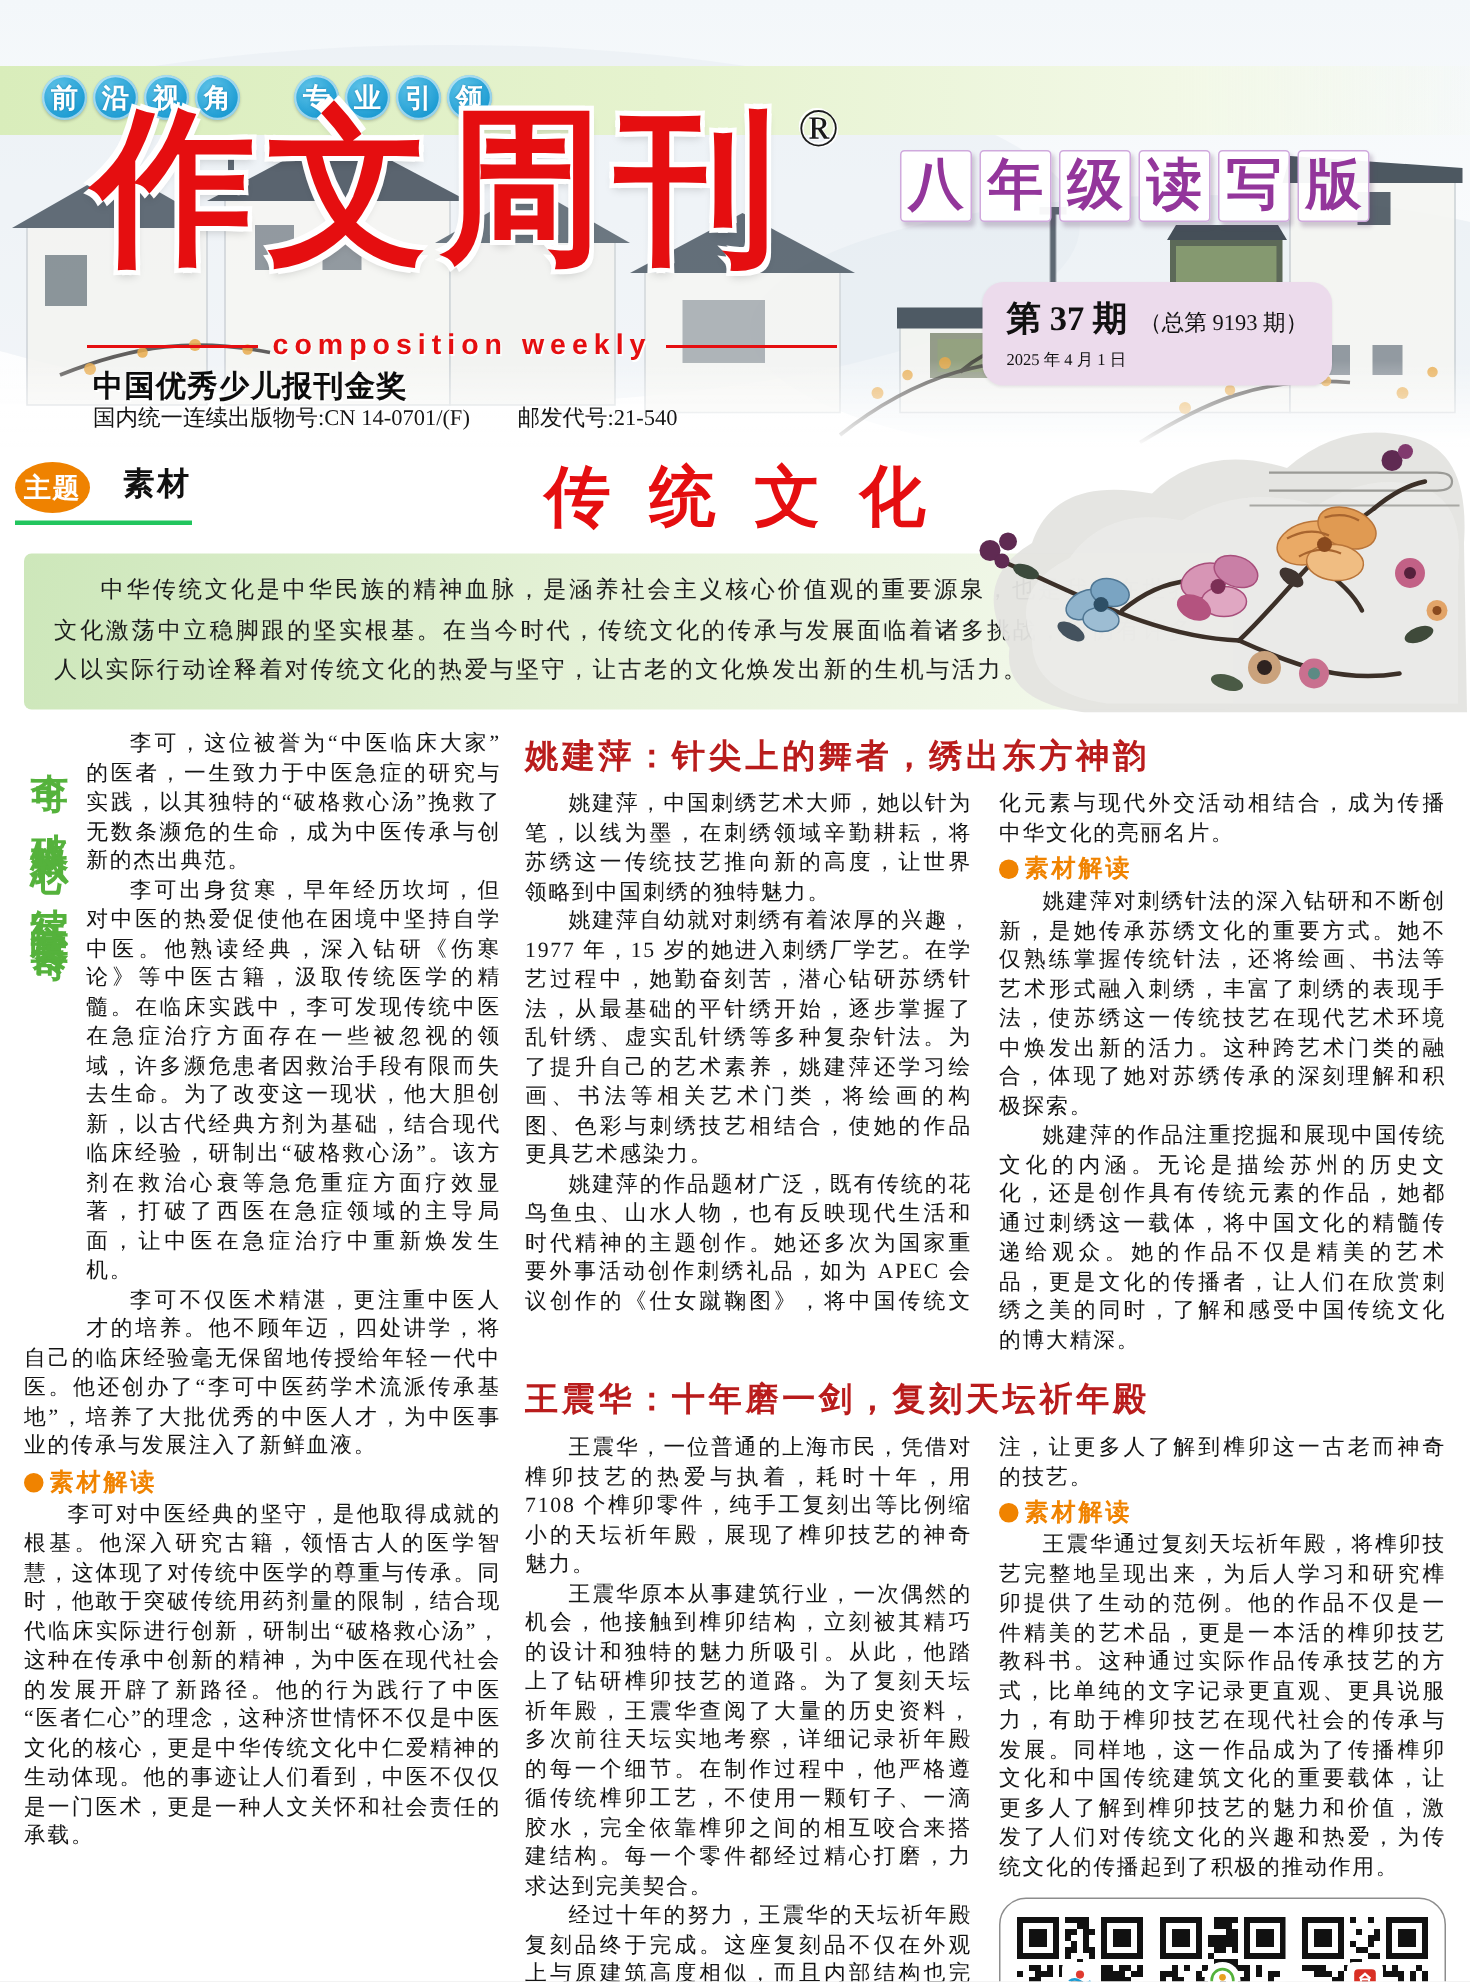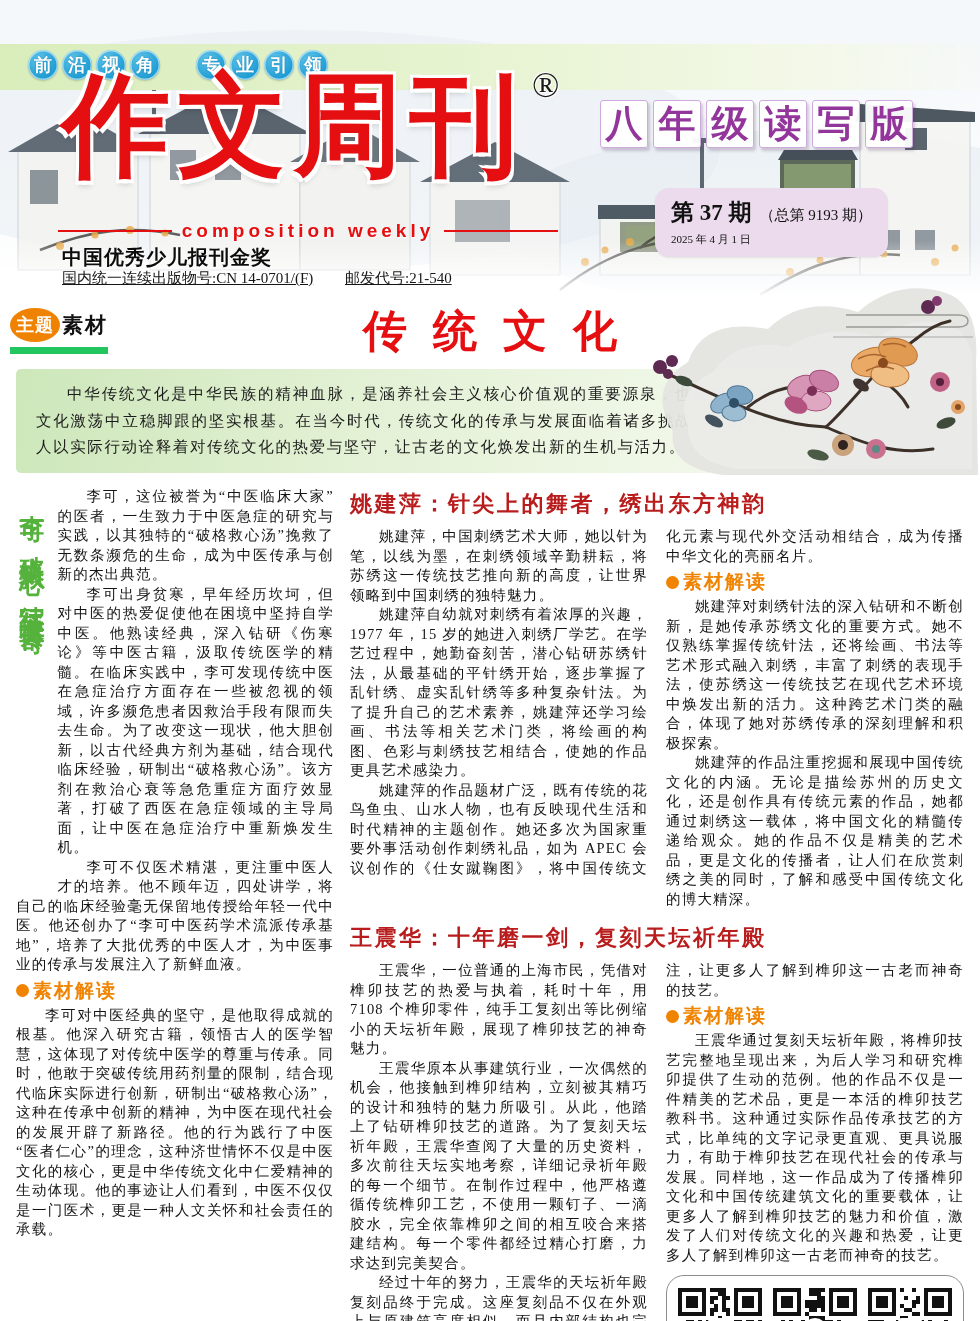--- a/index.html
+++ b/index.html
@@ -27,53 +27,53 @@
     transform:scaleY(1.04); }
   .reg-mark { display:inline-block; vertical-align:top; font-size:36px; color:#1a1a1a; margin-left:6px; margin-top:2px;
     text-shadow:1px 1px 0 #fff,-1px -1px 0 #fff; }
   .en-row { position:absolute; top:220px; left:58px; width:500px; z-index:2; display:flex; align-items:center; gap:10px; }
   .en-row .line { flex:1; height:0; border-top:2.5px solid #e50e10; }
   .en-text { color:#e50e10; font-weight:bold; font-size:19px; letter-spacing:4px;
     font-family:"Liberation Sans","DejaVu Sans",sans-serif; text-shadow:1px 1px 0 #fff; }
   .award { position:absolute; top:244px; left:62px; z-index:2; font-size:20px; font-weight:900; color:#0c0c0c;
     letter-spacing:1px; text-shadow:1px 1px 0 #fff; }
   .issn { position:absolute; top:269px; left:62px; z-index:2; font-size:15px; color:#151515; text-shadow:1px 1px 0 #fff; }
-  .issn span { margin-right:28px;text-decoration:underline; }
+  .issn span { margin-right:28px; }
 
   .edition { position:absolute; top:100px; left:600px; z-index:2; display:flex; gap:5px; }
   .edition-cell { width:48px; height:48px; background:rgba(255,255,255,.95); border:1.5px solid #d0a9dd; border-radius:3px;
     box-shadow:2px 3px 3px rgba(90,60,100,.25); color:#93369b; font-weight:900; font-size:37px; line-height:46px;
     text-align:center; font-family:"Liberation Serif","DejaVu Serif",serif; }
   .issue-box { position:absolute; top:188px; left:655px; z-index:2; background:#ecdbec; border-radius:14px;
     padding:9px 16px 10px; color:#111; box-shadow:0 1px 2px rgba(0,0,0,.08); }
   .issue-line1 { font-size:15px; white-space:nowrap; }
   .issue-no { font-size:23px; font-weight:900; margin-right:8px; }
   .issue-date { font-size:11px; margin-top:4px; }
 
   
   .theme-band { position:relative; padding:6px 16px 0; z-index:3; }
-  .theme-badge { position:absolute; left:10px; top:10px; display:flex; align-items:center; padding-bottom:5px;
-    border-bottom:7px solid #22c55e; }
+  .theme-badge { position:absolute; left:10px; top:10px; display:flex; align-items:flex-start; padding-bottom:5px;
+    border-bottom:3px solid #22c55e;gap:20px; }
   .tb-oval { background:#ef8200; color:#fff; font-weight:bold; font-size:18px; letter-spacing:1px;
     padding:8px 6px; border-radius:50%; line-height:1; }
   .tb-rest { font-size:21px; font-weight:900; color:#111; margin-left:2px; letter-spacing:2px; }
   .theme-title { text-align:center; color:#e50e10; font-size:44px; font-weight:900; letter-spacing:26px;
     padding-left:26px; line-height:1.25; }
   .intro-wrap { position:relative; margin-top:10px; height:108px; }
   .intro-box { width:806px; height:104px; border-radius:5px; padding:12px 26px 12px 20px;
     background:linear-gradient(100deg,#cde7ba 0%,#e4f1d6 45%,#f6faf0 100%); }
   .intro-text { font-size:15.5px; line-height:26.5px; letter-spacing:1.6px; text-indent:2em; text-align:justify; color:#1c1c1c; }
   .flower-art { position:absolute; right:-16px; top:-92px; width:352px; height:198px; z-index:4; pointer-events:none; }
 
   
   .content { position:relative; display:flex; gap:16px; padding:10px 16px 0; z-index:2; }
   p.body-p { font-size:14.5px; line-height:19.5px; letter-spacing:1.2px; text-indent:2em; text-align:justify; color:#141414; }
   .analysis-head { display:flex; align-items:center; gap:4px; margin:3px 0 2px; }
   .analysis-dot { width:13px; height:13px; border-radius:50%; background:#f08300; flex:none; }
-  .analysis-label { color:#f08300; font-weight:900; font-size:19px; letter-spacing:2px;
+  .analysis-label { color:#f08300; font-weight:900; font-size:16px; letter-spacing:2px;
     font-family:Liberation Sans, sans-serif; }
 
   .col-left { width:318px; flex:none; }
   .v-title { float:left; writing-mode:vertical-rl; text-orientation:upright; height:392px; margin:8px 12px 4px 2px;
     color:#55b23c; font-weight:900; font-size:25px; line-height:1.1; letter-spacing:5px; }
   .col-right { flex:1; min-width:0; }
   .art-title { text-align:left; color:#b91c1c; font-size:22px; font-weight:900; letter-spacing:2.5px; margin:2px 0 8px; }
   .art-block { margin-bottom:14px; }
   .twocol { column-count:2; column-gap:18px; }
 
@@ -330,21 +330,21 @@
       <section class="art-block">
         <h2 class="art-title">王震华：十年磨一剑，复刻天坛祈年殿</h2>
         <div class="twocol">
           <p class="body-p">王震华，一位普通的上海市民，凭借对榫卯技艺的热爱与执着，耗时十年，用 7108 个榫卯零件，纯手工复刻出等比例缩小的天坛祈年殿，展现了榫卯技艺的神奇魅力。</p>
           <p class="body-p">王震华原本从事建筑行业，一次偶然的机会，他接触到榫卯结构，立刻被其精巧的设计和独特的魅力所吸引。从此，他踏上了钻研榫卯技艺的道路。为了复刻天坛祈年殿，王震华查阅了大量的历史资料，多次前往天坛实地考察，详细记录祈年殿的每一个细节。在制作过程中，他严格遵循传统榫卯工艺，不使用一颗钉子、一滴胶水，完全依靠榫卯之间的相互咬合来搭建结构。每一个零件都经过精心打磨，力求达到完美契合。</p>
           <p class="body-p">经过十年的努力，王震华的天坛祈年殿复刻品终于完成。这座复刻品不仅在外观上与原建筑高度相似，而且内部结构也完全遵循传统榫卯工艺，展现了高超的技艺水平。作品一经展出，便引起了广泛关注，让更多人了解到榫卯这一古老而神奇的技艺。</p>
           <div class="analysis-head">
             <span class="analysis-dot"></span>
             <span class="analysis-label">素材解读</span>
           </div>
-          <p class="body-p">王震华通过复刻天坛祈年殿，将榫卯技艺完整地呈现出来，为后人学习和研究榫卯提供了生动的范例。他的作品不仅是一件精美的艺术品，更是一本活的榫卯技艺教科书。这种通过实际作品传承技艺的方式，比单纯的文字记录更直观、更具说服力，有助于榫卯技艺在现代社会的传承与发展。同样地，这一作品成为了传播榫卯文化和中国传统建筑文化的重要载体，让更多人了解到榫卯技艺的魅力和价值，激发了人们对传统文化的兴趣和热爱，让更多人了解到榫卯这一古老而神奇的技艺。</p>
+          <p class="body-p">王震华通过复刻天坛祈年殿，将榫卯技艺完整地呈现出来，为后人学习和研究榫卯提供了生动的范例。他的作品不仅是一件精美的艺术品，更是一本活的榫卯技艺教科书。这种通过实际作品传承技艺的方式，比单纯的文字记录更直观、更具说服力，有助于榫卯技艺在现代社会的传承与发展。同样地，这一作品成为了传播榫卯文化和中国传统建筑文化的重要载体，让更多人了解到榫卯技艺的魅力和价值，激发了人们对传统文化的兴趣和热爱，为传统文化的传播起到了积极的推动作用。</p>
 
           <div class="qr-panel">
             <div class="qr-item">
               <div class="qr-code"><svg viewBox="0 0 21 21" width="100%" height="100%" shape-rendering="crispEdges">
                     <rect width="21" height="21" fill="#fff"></rect>
                     <rect x="0" y="0" width="7" height="7" fill="#111"></rect>
                     <rect x="1" y="1" width="5" height="5" fill="#fff"></rect>
                     <rect x="2" y="2" width="3" height="3" fill="#111"></rect>
                     <rect x="14" y="0" width="7" height="7" fill="#111"></rect>
                     <rect x="15" y="1" width="5" height="5" fill="#fff"></rect>

